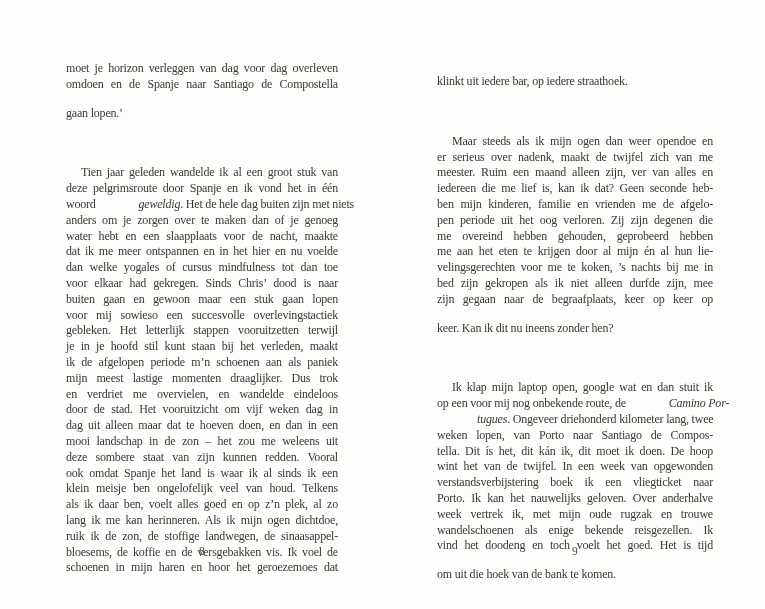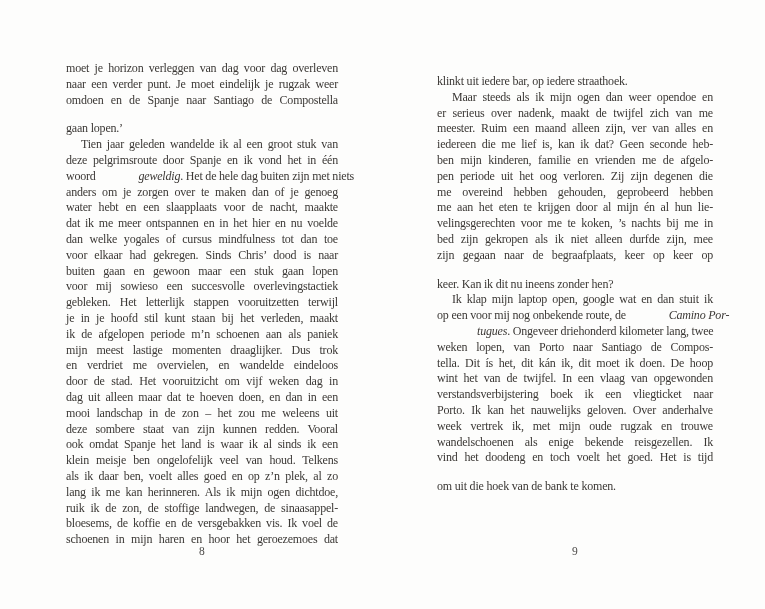--- a/index.html
+++ b/index.html
@@ -37,20 +37,21 @@
     white-space: nowrap;
     text-align: justify;
     text-align-last: justify;
   }
   .line.end {
     text-align-last: left;
     margin-top: 13px;
   }
   .line.indent {
     text-indent: 15px;
+    margin-top: 44px;
   }
   .line i {
     font-style: italic;
     letter-spacing: -0.2px;
     margin-left: 40px;
   }
   .folio {
     position: absolute;
     top: 484px;
     left: 0;
@@ -62,21 +63,20 @@
   }
 </style>
 </head>
 <body>
 
 <div class="spread">
 
   <section class="page page-left">
     <div class="textblock" id="left-lines">
         <div class="line">moet je horizon verleggen van dag voor dag overleven</div>
-        <div class="line">naar een verder punt. Je moet eindelijk je rugzak weer</div>
         <div class="line">omdoen en de Spanje naar Santiago de Compostella</div>
         <div class="line end">gaan lopen.’</div>
         <div class="line indent">Tien jaar geleden wandelde ik al een groot stuk van</div>
         <div class="line">deze pelgrimsroute door Spanje en ik vond het in één</div>
         <div class="line">woord <i>geweldig</i>. Het de hele dag buiten zijn met niets</div>
         <div class="line">anders om je zorgen over te maken dan of je genoeg</div>
         <div class="line">water hebt en een slaapplaats voor de nacht, maakte</div>
         <div class="line">dat ik me meer ontspannen en in het hier en nu voelde</div>
         <div class="line">dan welke yogales of cursus mindfulness tot dan toe</div>
         <div class="line">voor elkaar had gekregen. Sinds Chris’ dood is naar</div>
@@ -115,21 +115,21 @@
         <div class="line">me aan het eten te krijgen door al mijn én al hun lie-</div>
         <div class="line">velingsgerechten voor me te koken, ’s nachts bij me in</div>
         <div class="line">bed zijn gekropen als ik niet alleen durfde zijn, mee</div>
         <div class="line">zijn gegaan naar de begraafplaats, keer op keer op</div>
         <div class="line end">keer. Kan ik dit nu ineens zonder hen?</div>
         <div class="line indent">Ik klap mijn laptop open, google wat en dan stuit ik</div>
         <div class="line">op een voor mij nog onbekende route, de <i>Camino Por-</i></div>
         <div class="line"><i>tugues</i>. Ongeveer driehonderd kilometer lang, twee</div>
         <div class="line">weken lopen, van Porto naar Santiago de Compos-</div>
         <div class="line">tella. Dit ís het, dit kán ik, dit moet ik doen. De hoop</div>
-        <div class="line">wint het van de twijfel. In een vlaag van opgewonden</div>
+        <div class="line">wint het van de twijfel. In een week van opgewonden</div>
         <div class="line">verstandsverbijstering boek ik een vliegticket naar</div>
         <div class="line">Porto. Ik kan het nauwelijks geloven. Over anderhalve</div>
         <div class="line">week vertrek ik, met mijn oude rugzak en trouwe</div>
         <div class="line">wandelschoenen als enige bekende reisgezellen. Ik</div>
         <div class="line">vind het doodeng en toch voelt het goed. Het is tijd</div>
         <div class="line end">om uit die hoek van de bank te komen.</div>
       </div>
     <div class="folio">9</div>
   </section>
 

